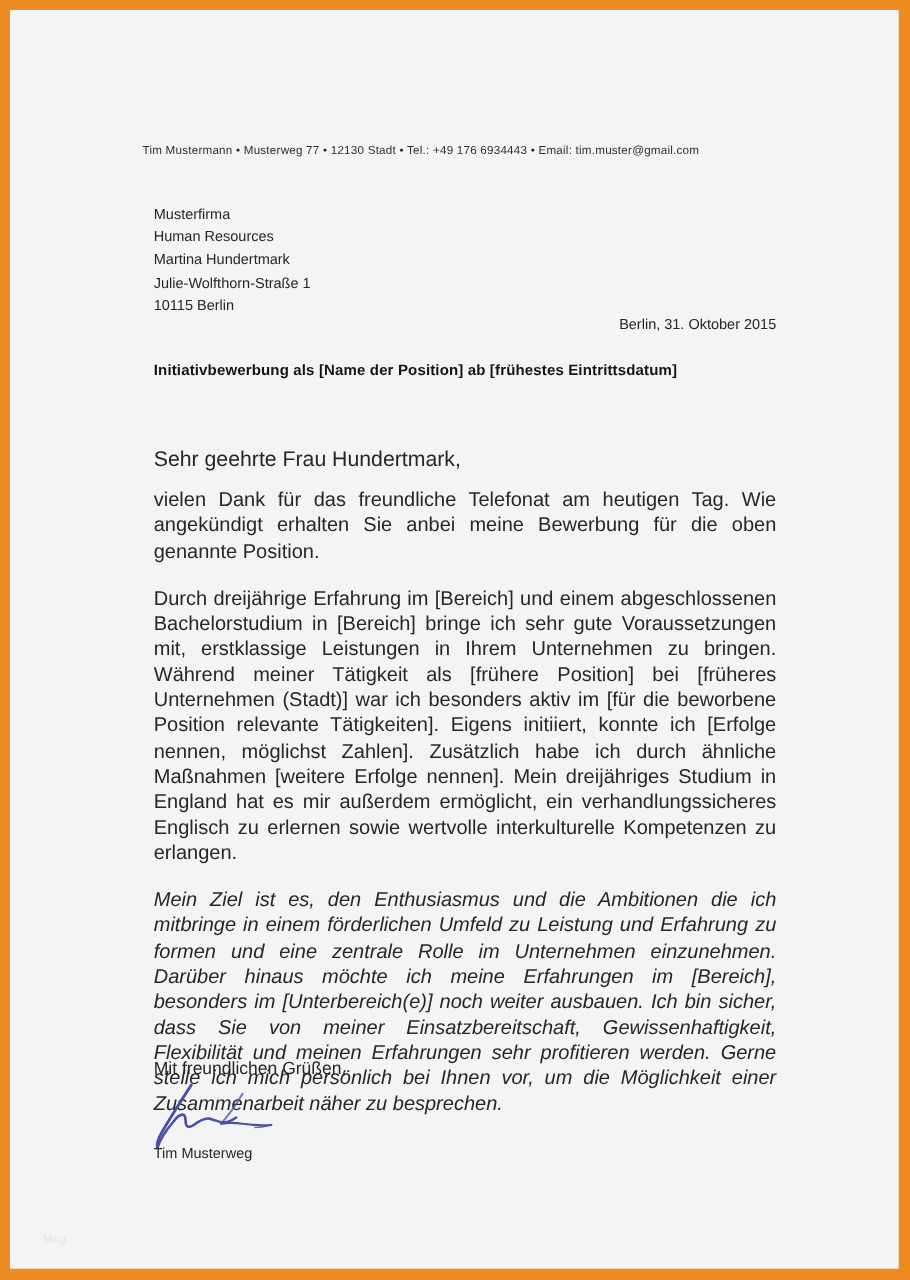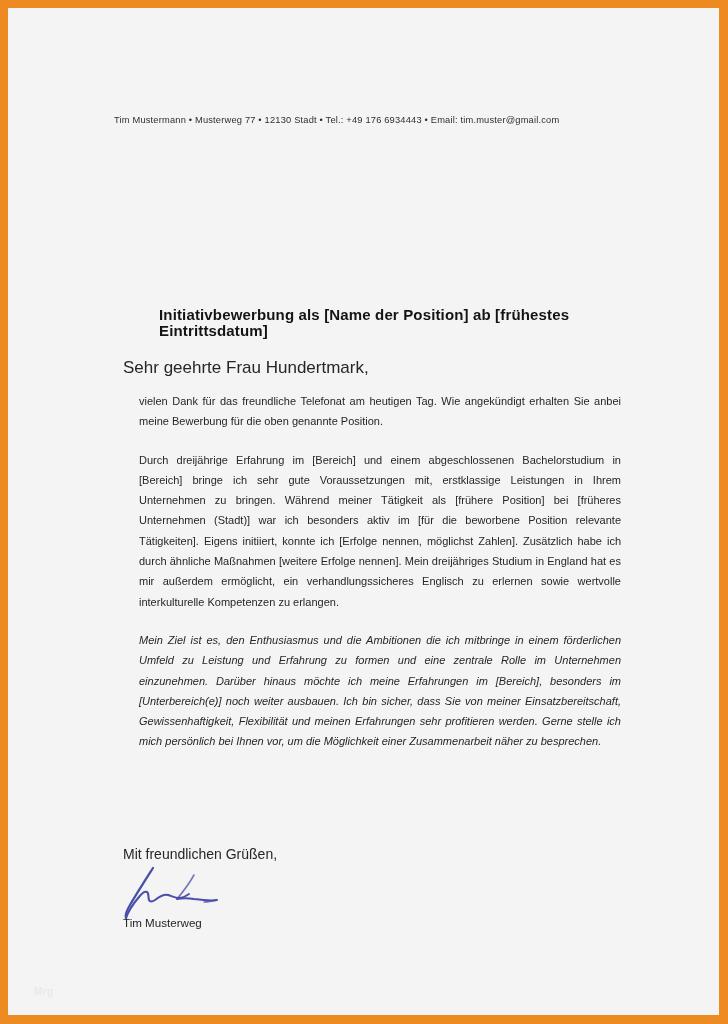--- a/index.html
+++ b/index.html
@@ -62,50 +62,49 @@
     top: 243px;
     width: 498px;
     text-align: right;
     font-size: 11.6px;
     line-height: 17px;
     color: #262626;
   }
   .subject {
     position: absolute;
     left: 115px;
-    top: 299px;
+    top: 280px;
     width: 500px;
-    font-size: 15px;
+    font-size: 12px;
     font-weight: bold;
     line-height: 16px;
     color: #141414;
     letter-spacing: 0.01em;
-    margin-left: 36px;
   }
   .salutation {
     position: absolute;
     left: 115px;
     top: 351px;
     font-size: 17px;
     line-height: 17px;
     color: #262626;
   }
   .body-block {
     position: absolute;
     left: 115px;
     top: 383px;
     width: 498px;
   }
   .para {
-    font-size: 11px;
+    font-size: 16px;
     line-height: 20.3px;
     color: #262626;
     text-align: justify;
     text-justify: inter-word;
-    margin: 0 0 18px 16px;
+    margin: 0 0 18px 0;
     hyphens: none;
   }
   .para:last-child { margin-bottom: 0; font-style: italic; }
   .closing {
     position: absolute;
     left: 115px;
     top: 838px;
     font-size: 14px;
     line-height: 17px;
     color: #262626;
@@ -140,21 +139,29 @@
 </style>
 </head>
 <body>
 
 <div class="page">
   <div class="sheet">
     <div class="doc">
 
       <div class="sender-line">Tim Mustermann • Musterweg 77 • 12130 Stadt • Tel.: +49 176 6934443 • Email: tim.muster@gmail.com</div>
 
+      <div class="recipient">
+        <div>Musterfirma</div>
+        <div>Human Resources</div>
+        <div>Martina Hundertmark</div>
+        <div>Julie-Wolfthorn-Straße 1</div>
+        <div>10115 Berlin</div>
+      </div>
 
+      <div class="date-line">Berlin, 31. Oktober 2015</div>
 
       <div class="subject">Initiativbewerbung als [Name der Position] ab [frühestes Eintrittsdatum]</div>
 
       <div class="salutation">Sehr geehrte Frau Hundertmark,</div>
 
       <div class="body-block">
         <p class="para">vielen Dank für das freundliche Telefonat am heutigen Tag. Wie angekündigt erhalten Sie anbei meine Bewerbung für die oben genannte Position.</p>
         <p class="para">Durch dreijährige Erfahrung im [Bereich] und einem abgeschlossenen Bachelorstudium in [Bereich] bringe ich sehr gute Voraussetzungen mit, erstklassige Leistungen in Ihrem Unternehmen zu bringen. Während meiner Tätigkeit als [frühere Position] bei [früheres Unternehmen (Stadt)] war ich besonders aktiv im [für die beworbene Position relevante Tätigkeiten]. Eigens initiiert, konnte ich [Erfolge nennen, möglichst Zahlen]. Zusätzlich habe ich durch ähnliche Maßnahmen [weitere Erfolge nennen]. Mein dreijähriges Studium in England hat es mir außerdem ermöglicht, ein verhandlungssicheres Englisch zu erlernen sowie wertvolle interkulturelle Kompetenzen zu erlangen.</p>
         <p class="para">Mein Ziel ist es, den  Enthusiasmus und die Ambitionen die ich mitbringe in einem förderlichen Umfeld zu Leistung und Erfahrung zu formen und eine zentrale Rolle im Unternehmen einzunehmen. Darüber hinaus möchte ich meine Erfahrungen im [Bereich], besonders im [Unterbereich(e)] noch weiter ausbauen. Ich bin sicher, dass Sie von meiner Einsatzbereitschaft, Gewissenhaftigkeit, Flexibilität und meinen Erfahrungen sehr profitieren werden. Gerne stelle ich mich persönlich bei Ihnen vor, um die Möglichkeit einer Zusammenarbeit näher zu besprechen.</p>
       </div>

